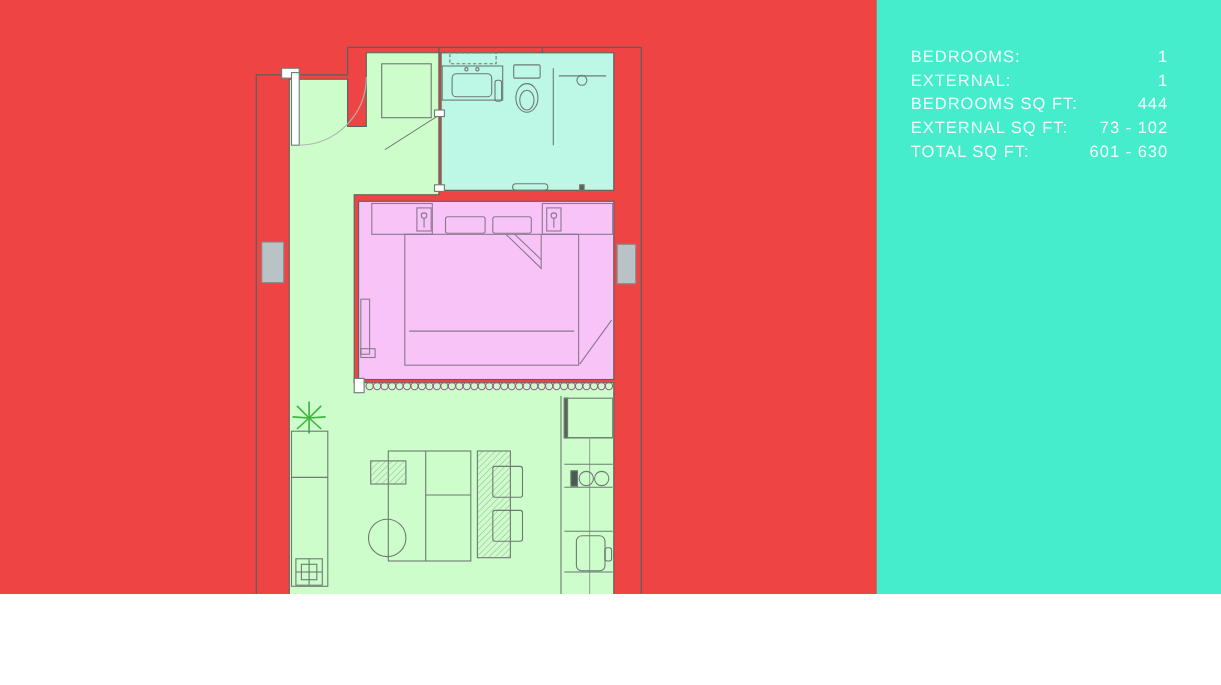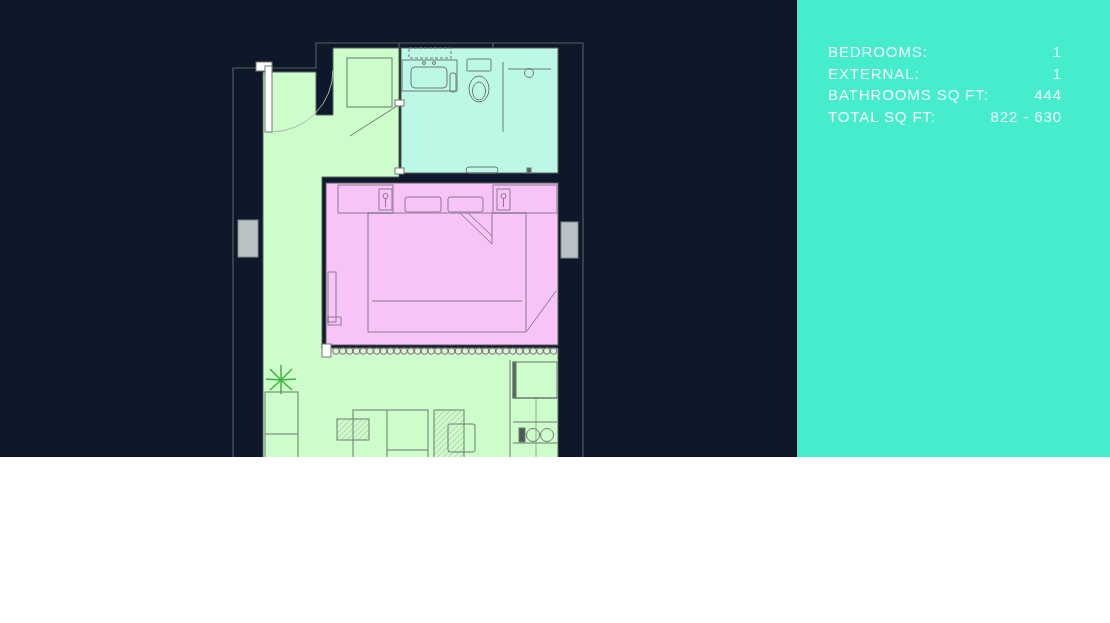--- a/index.html
+++ b/index.html
@@ -1,16 +1,16 @@
 <!DOCTYPE html>
 <html><head>
 <meta charset="utf-8">
 <style>
   html,body{margin:0;padding:0;background:#fff;}
-  .stage{position:relative;width:1110px;height:457px;background:#0f172a;overflow:hidden;
+  .stage{position:relative;width:1110px;height:540px;background:#ef4444;overflow:hidden;
          font-family:"Liberation Sans",sans-serif;}
   .plan{position:absolute;left:0;top:0;width:1110px;height:623px;}
   .panel{position:absolute;left:797px;top:0;width:313px;height:623px;
          background:#45edcc;box-sizing:border-box;padding:41px 48px 0 31px;}
   .info-row{display:flex;justify-content:space-between;align-items:baseline;
             color:rgba(255,255,255,0.93);font-size:15px;line-height:21.7px;
             letter-spacing:0.9px;font-weight:normal;}
   .info-row .lbl{white-space:nowrap;}
   .info-row .val{white-space:nowrap;text-align:right;}
   svg{display:block;}
@@ -204,22 +204,26 @@
   <aside class="panel" style="background: rgb(69, 237, 204);">
     <div class="info-row">
       <span class="lbl">BEDROOMS:</span>
       <span class="val">1</span>
     </div>
     <div class="info-row">
       <span class="lbl">EXTERNAL:</span>
       <span class="val">1</span>
     </div>
     <div class="info-row">
-      <span class="lbl">BATHROOMS SQ FT:</span>
+      <span class="lbl">BEDROOMS SQ FT:</span>
       <span class="val">444</span>
     </div>
     <div class="info-row">
+      <span class="lbl">EXTERNAL SQ FT:</span>
+      <span class="val">73 - 102</span>
+    </div>
+    <div class="info-row">
       <span class="lbl">TOTAL SQ FT:</span>
-      <span class="val">822 - 630</span>
+      <span class="val">601 - 630</span>
     </div>
   </aside>
 
 </div>
 
 </body></html>

